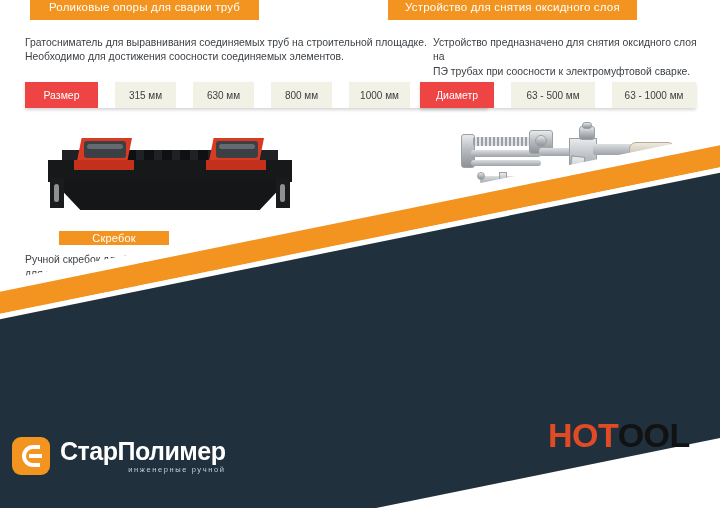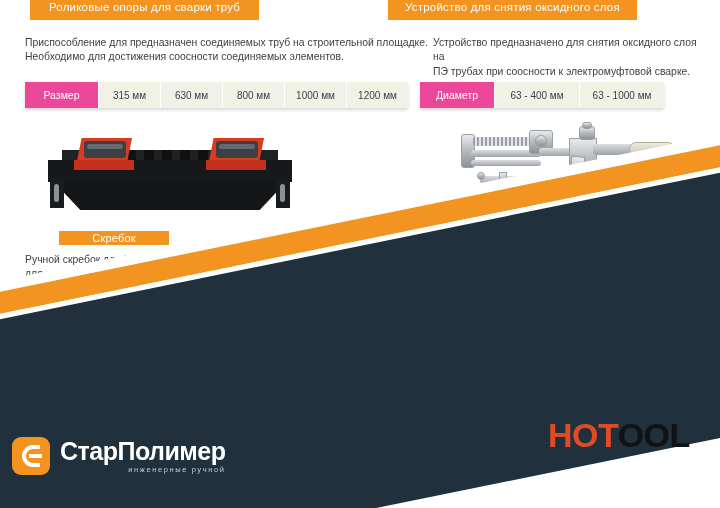--- a/index.html
+++ b/index.html
@@ -35,29 +35,29 @@
   #para-1{left:25px;top:36px;width:404px;}
   #para-2{left:433px;top:36px;width:276px;}
   #para-3{left:25px;top:253px;width:270px;}
   #para-4{left:303px;top:267px;width:416px;}
   .para span{display:block;}
 
   
   .spec-table{position:absolute;display:flex;height:26px;
     box-shadow:0 2px 3px rgba(0,0,0,.16);}
   .spec-head{
-    background:#ec4899;color:#ffffff;
+    background:#ef4444;color:#ffffff;
     display:flex;align-items:center;justify-content:center;
     font-size:10.5px;box-sizing:border-box;padding:0 6px;white-space:nowrap;
   }
   .spec-cell{
     background:#f2f1e6;color:#3b3f42;
     display:flex;align-items:center;justify-content:center;
     font-size:10px;box-sizing:border-box;
-    border-left:1px solid #ffffff;white-space:nowrap;
+    border-left:1px solid #ffffff;white-space:nowrap;margin-left:16px;
   }
   #table-1{left:25px;top:82px;}
   #table-1 .spec-head{width:73px;}
   #table-1 .spec-cell{width:62px;}
   #table-2{left:420px;top:82px;}
   #table-2 .spec-head{width:74px;}
   #table-2 .spec-cell{width:85px;}
   #table-3{left:300px;top:306px;}
   #table-3 .spec-head{width:75px;}
   #table-3 .spec-cell{width:63px;}
@@ -144,21 +144,21 @@
   .av-text{color:#ffffff;font-size:17px;font-weight:bold;letter-spacing:-.3px;}
 </style>
 </head>
 <body>
 
 <div class="page">
 
   <div class="banner" id="banner-1">Роликовые опоры для сварки труб</div>
 
   <div class="para" id="para-1">
-    <span>Приспособление для предназначен соединяемых труб на строительной площадке.</span>
+    <span>Гратосниматель для выравнивания соединяемых труб на строительной площадке.</span>
     <span>Необходимо для достижения соосности соединяемых элементов.</span>
   </div>
 
   <div class="spec-table" id="table-1">
     <div class="spec-head">Размер</div>
     <div class="spec-cell">315 мм</div>
     <div class="spec-cell">630 мм</div>
     <div class="spec-cell">800 мм</div>
     <div class="spec-cell">1000 мм</div>
     <div class="spec-cell">1200 мм</div>
@@ -187,21 +187,21 @@
 
   <div class="banner" id="banner-2">Устройство для снятия оксидного слоя</div>
 
   <div class="para" id="para-2">
     <span>Устройство предназначено для снятия оксидного слоя на</span>
     <span>ПЭ трубах  при соосности к электромуфтовой сварке.</span>
   </div>
 
   <div class="spec-table" id="table-2">
     <div class="spec-head">Диаметр</div>
-    <div class="spec-cell">63 - 400 мм</div>
+    <div class="spec-cell">63 - 500 мм</div>
     <div class="spec-cell">63 - 1000 мм</div>
   </div>
 
   <div class="photo" id="photo-oxide">
     <div class="ox" style="left:18px;top:14px;width:14px;height:34px;border-radius:3px"></div>
     <div class="ox-screw" style="left:30px;top:17px;width:62px;height:9px"></div>
     <div class="ox-rod" style="left:28px;top:30px;width:70px;height:7px"></div>
     <div class="ox-rod" style="left:28px;top:40px;width:70px;height:6px"></div>
     <div class="ox" style="left:86px;top:10px;width:24px;height:24px;border-radius:3px"></div>
     <div class="ox" style="left:92px;top:15px;width:12px;height:12px;border-radius:50%"></div>

